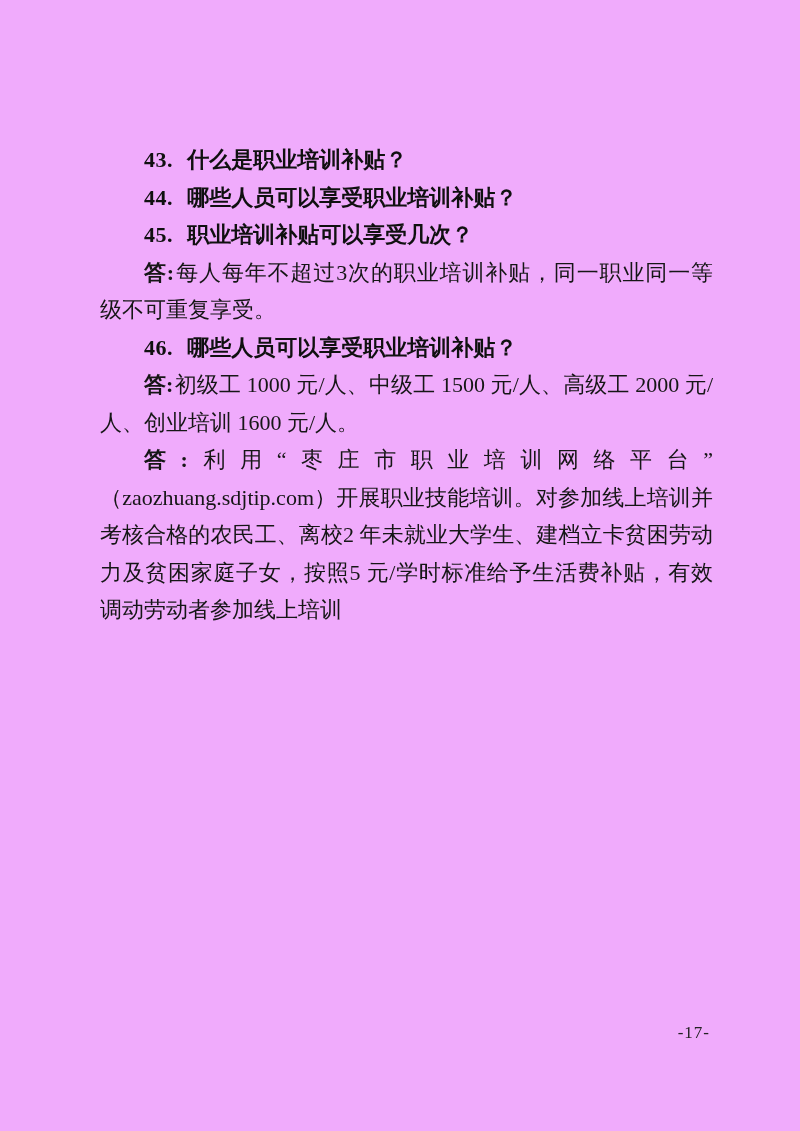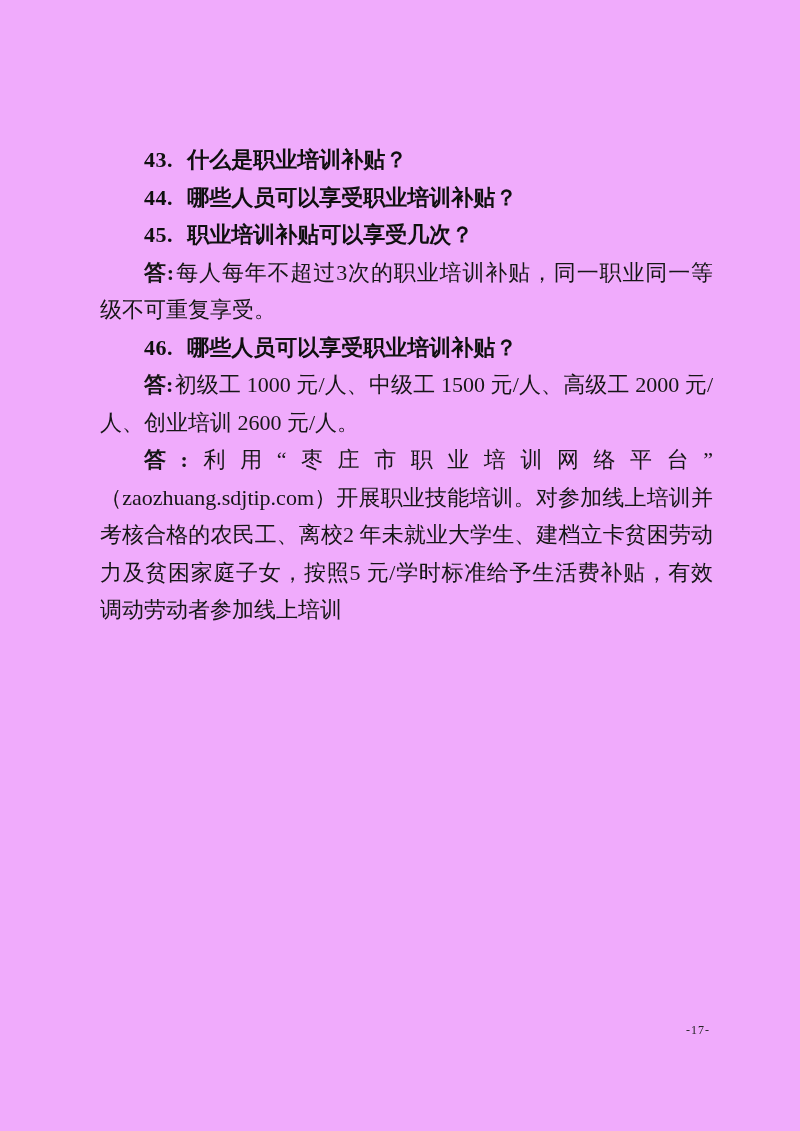--- a/index.html
+++ b/index.html
@@ -45,39 +45,39 @@
     font-weight: bold;
     margin-right: 0.05em;
   }
   .answer-text {
     font-weight: normal;
   }
   .page-num {
     position: absolute;
     right: 90px;
     top: 1023px;
-    font-size: 12px;
+    font-size: 17px;
     letter-spacing: 1px;
     color: #222222;
   }
 </style>
 </head>
 <body>
 
 <div class="page">
   <div class="content">
 
     <p class="question"><span class="q-num">43.</span><span>什么是职业培训补贴？</span></p>
 
     <p class="question"><span class="q-num">44.</span><span>哪些人员可以享受职业培训补贴？</span></p>
 
     <p class="question"><span class="q-num">45.</span><span>职业培训补贴可以享受几次？</span></p>
     <p class="answer"><span class="ans-label">答:</span><span class="answer-text">每人每年不超过3次的职业培训补贴，同一职业同一等级不可重复享受。</span></p>
 
     <p class="question"><span class="q-num">46.</span><span>哪些人员可以享受职业培训补贴？</span></p>
-    <p class="answer"><span class="ans-label">答:</span><span class="answer-text">初级工 1000 元/人、中级工 1500 元/人、高级工 2000 元/人、创业培训 2600 元/人。</span></p>
+    <p class="answer"><span class="ans-label">答:</span><span class="answer-text">初级工 1000 元/人、中级工 1500 元/人、高级工 2000 元/人、创业培训 1600 元/人。</span></p>
 
     <p class="answer"><span class="ans-label">答:</span><span class="answer-text">利用“枣庄市职业培训网络平台” （zaozhuang.sdjtip.com）开展职业技能培训。对参加线上培训并考核合格的农民工、离校2 年未就业大学生、建档立卡贫困劳动力及贫困家庭子女，按照5 元/学时标准给予生活费补贴，有效调动劳动者参加线上培训</span></p>
 
   </div>
 
   <div class="page-num">-17-</div>
 </div>
 
 </body></html>

